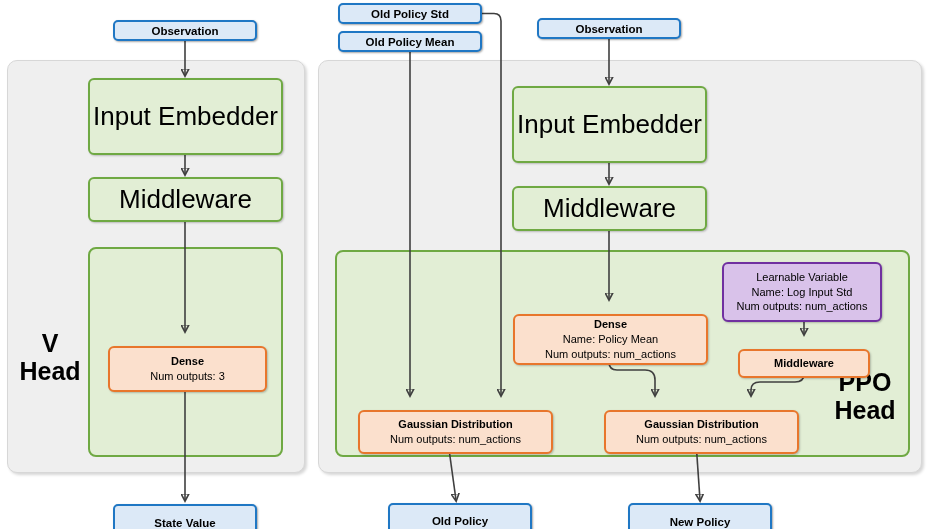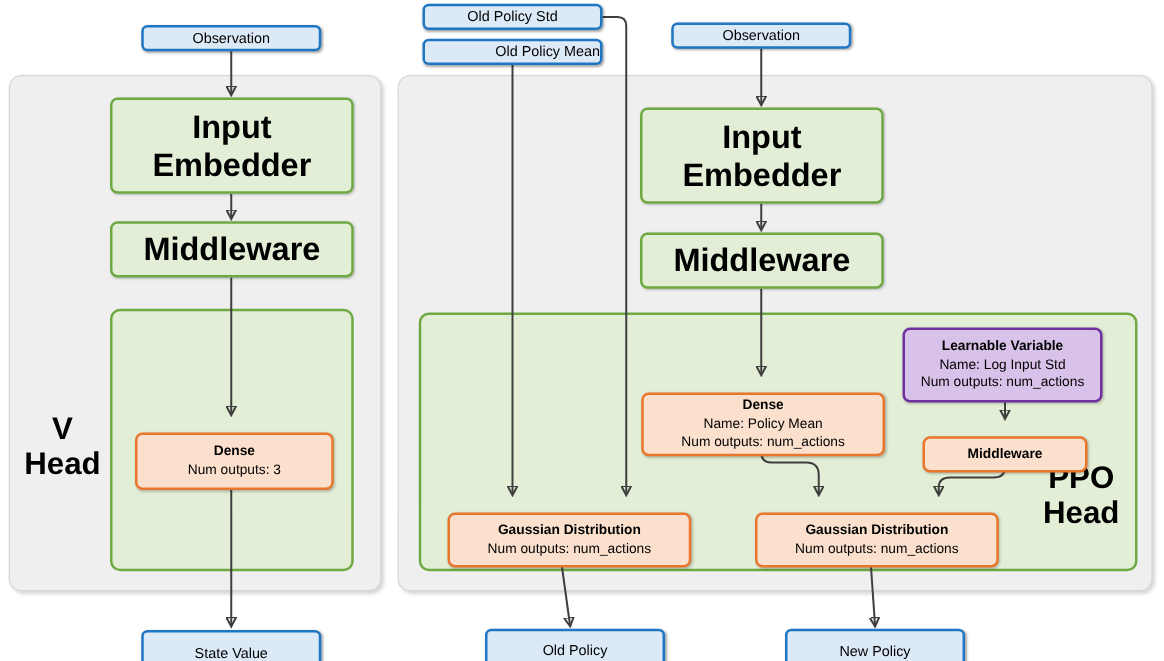--- a/index.html
+++ b/index.html
@@ -25,21 +25,21 @@
     text-align: center;
     z-index: 5;
   }
   
   .io {
     background: #dce9f7;
     border: 2px solid #1f77c4;
     border-radius: 5px;
     color: #000;
     font-size: 11.5px;
-    font-weight: normal;
+    font-weight: bold;
     box-shadow: 1px 1px 2px rgba(0,0,0,0.35);
   }
   
   .group-gray {
     position: absolute;
     box-sizing: border-box;
     background: #efefef;
     border: 1px solid #d7d7d7;
     border-radius: 10px;
     box-shadow: 2px 2px 3px rgba(0,0,0,0.16);
@@ -54,21 +54,21 @@
     border-radius: 8px;
     z-index: 2;
   }
   
   .green-block {
     background: #e2eed5;
     border: 2px solid #6fa943;
     border-radius: 6px;
     color: #000;
     font-size: 26px;
-    font-weight: bold;
+    font-weight: normal;
     box-shadow: 1px 1px 2px rgba(0,0,0,0.22);
   }
   
   .orange-block {
     background: #fbe0cd;
     border: 2px solid #e8762c;
     border-radius: 6px;
     color: #000;
     font-size: 11px;
     box-shadow: 1px 1px 2px rgba(0,0,0,0.22);
@@ -79,21 +79,21 @@
   
   .purple-block {
     background: #d9c2ea;
     border: 2px solid #7030a0;
     border-radius: 6px;
     color: #000;
     font-size: 11px;
     box-shadow: 1px 1px 2px rgba(0,0,0,0.22);
     line-height: 1.35;
   }
-  .purple-block .ttl { font-weight: bold; }
+  .purple-block .ttl { font-weight: normal; }
   
   .group-caption {
     position: absolute;
     text-align: center;
     font-size: 25px;
     font-weight: bold;
     color: #000;
     line-height: 1.1;
     z-index: 4;
   }
@@ -129,21 +129,21 @@
   </div>
 
   <div class="node io" style="left:113px; top:20px; width:144px; height:21px;">
     <span>Observation</span>
   </div>
 
   <div class="node io" style="left:338px; top:3px; width:144px; height:21px;">
     <span>Old Policy Std</span>
   </div>
 
-  <div class="node io" style="left:338px; top:31px; width:144px; height:21px;align-items:flex-end;">
+  <div class="node io" style="left:338px; top:31px; width:144px; height:21px;">
     <span>Old Policy Mean</span>
   </div>
 
   <div class="node io" style="left:537px; top:18px; width:144px; height:21px;">
     <span>Observation</span>
   </div>
 
   <div class="node green-block" style="left:88px; top:78px; width:195px; height:77px;">
     <span>Input Embedder</span>
   </div>

